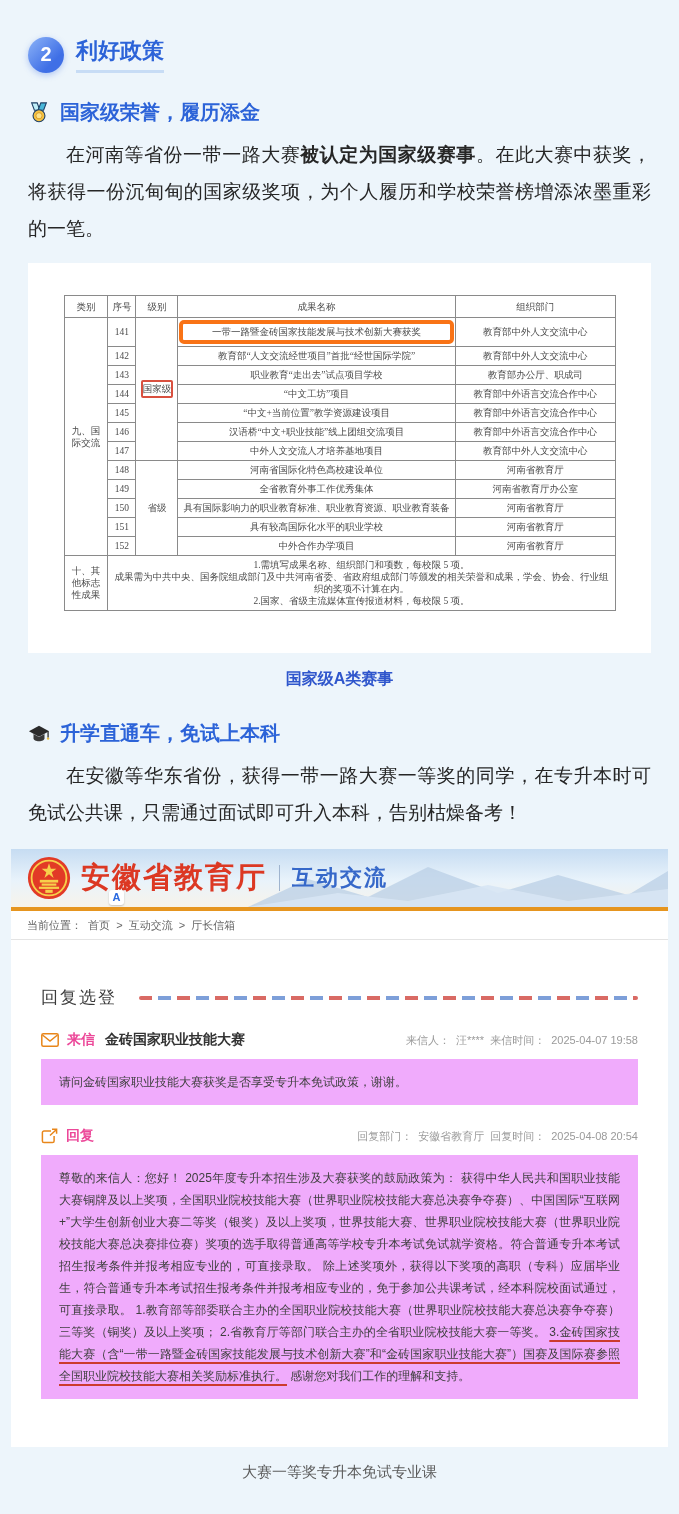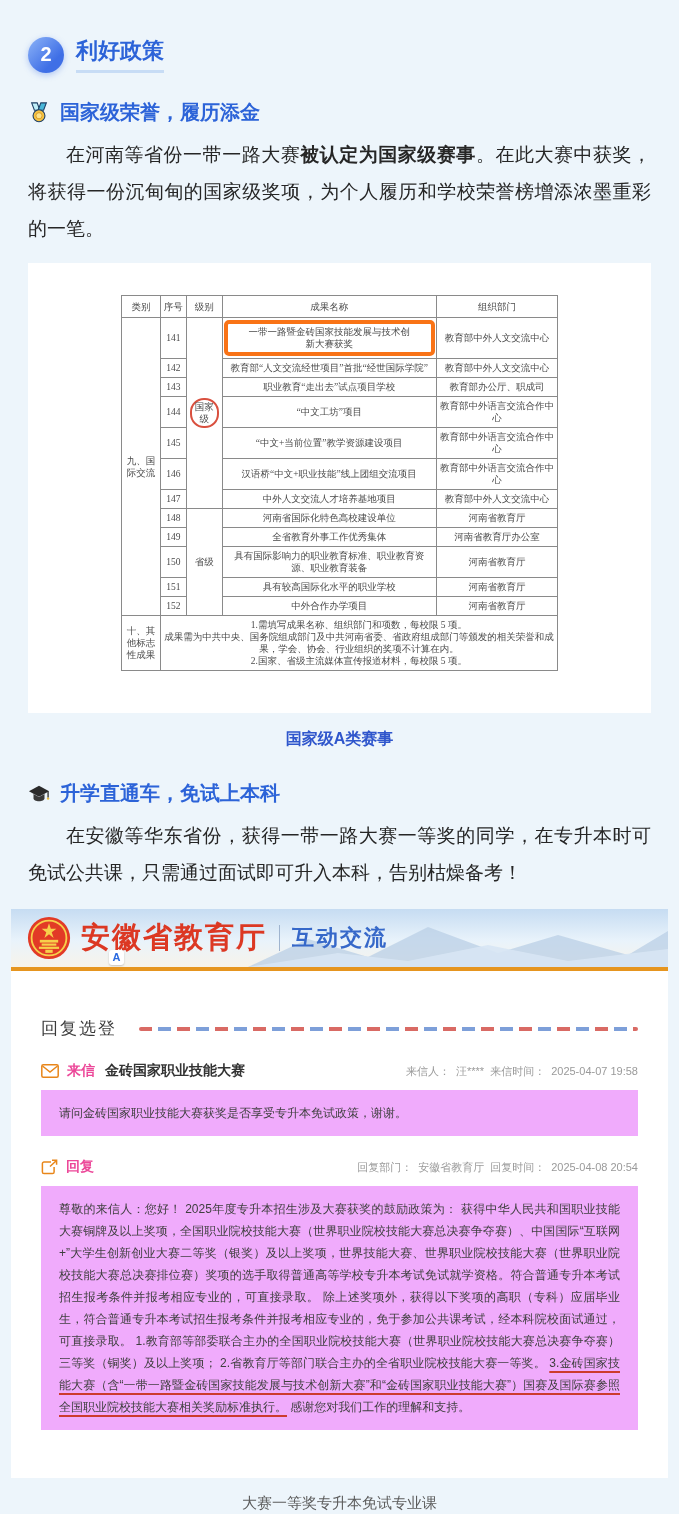--- a/index.html
+++ b/index.html
@@ -33,40 +33,40 @@
   
   p.body {
     font-size:19px; line-height:37px; text-indent:2em;
     color:#262626; margin:6px 0 14px 0; text-align:justify;
   }
   p.body b { font-weight:bold; }
 
   
   .card1 { background:#fff; padding:32px 24px 42px 24px; margin:16px 0 6px 0; }
   table.gov-table {
-    width:437px; margin:0 auto; border-collapse:collapse;
+    width:552px; margin:0 auto; border-collapse:collapse;
     font-family:"Liberation Serif","DejaVu Serif",serif;
     font-size:9.5px; color:#4a4a4a;
   }
   table.gov-table th, table.gov-table td {
     border:1px solid #8a8a8a; text-align:center; vertical-align:middle;
     padding:3px 3px; font-weight:normal; line-height:12px;
   }
   table.gov-table th { height:22px; }
   td.cat { width:44px; }
   td.no  { width:28px; }
   td.lvl { width:42px; }
   td.name{ width:278px; }
   td.dept{ width:160px; }
   .hl-box {
     display:block; border:4px solid #f97316; border-radius:5px;
     padding:2px 19px; margin:-1px -2px;
   }
   .lvl-box {
-    display:inline-block; border:2px solid #d9503f; border-radius:14px;
+    display:inline-block; border:2px solid #d9503f; border-radius:2px;
     padding:1px 0;
   }
   td.notes-cell { text-align:left; padding:4px 6px; line-height:13.5px; }
   .caption-blue {
     text-align:center; color:#2f56cc; font-weight:bold; font-size:16px;
     margin:16px 0 30px 0;
   }
   .caption-gray {
     text-align:center; color:#5c5c5c; font-size:15px; margin:16px 0 34px 0;
   }
@@ -255,20 +255,28 @@
         <rect x="20" y="36.8" width="8" height="3.4" fill="#f7cf4b"></rect>
       </svg>
       <div class="widget-a">A</div>
       <div class="gov-title">
         <span class="gov-name">安徽省教育厅</span>
         <span class="gov-sep"></span>
         <span class="gov-channel">互动交流</span>
       </div>
     </div>
     <div class="orange-bar"></div>
+    <div class="breadcrumb">
+      <span>当前位置：</span>
+      <span>首页</span>
+      <span>&gt;</span>
+      <span>互动交流</span>
+      <span>&gt;</span>
+      <span>厅长信箱</span>
+    </div>
     <div class="gov-body">
       <div class="reply-select-row">
         <span class="reply-select">回复选登</span>
         <span class="dash-line"></span>
       </div>
 
       <div class="mail-row">
         <svg width="18" height="14" viewBox="0 0 18 14">
           <rect x="0.8" y="0.8" width="16.4" height="12.4" rx="1.5" fill="none" stroke="#e8861a" stroke-width="1.5"></rect>
           <polyline points="1.5,2 9,8 16.5,2" fill="none" stroke="#e8861a" stroke-width="1.5"></polyline>

